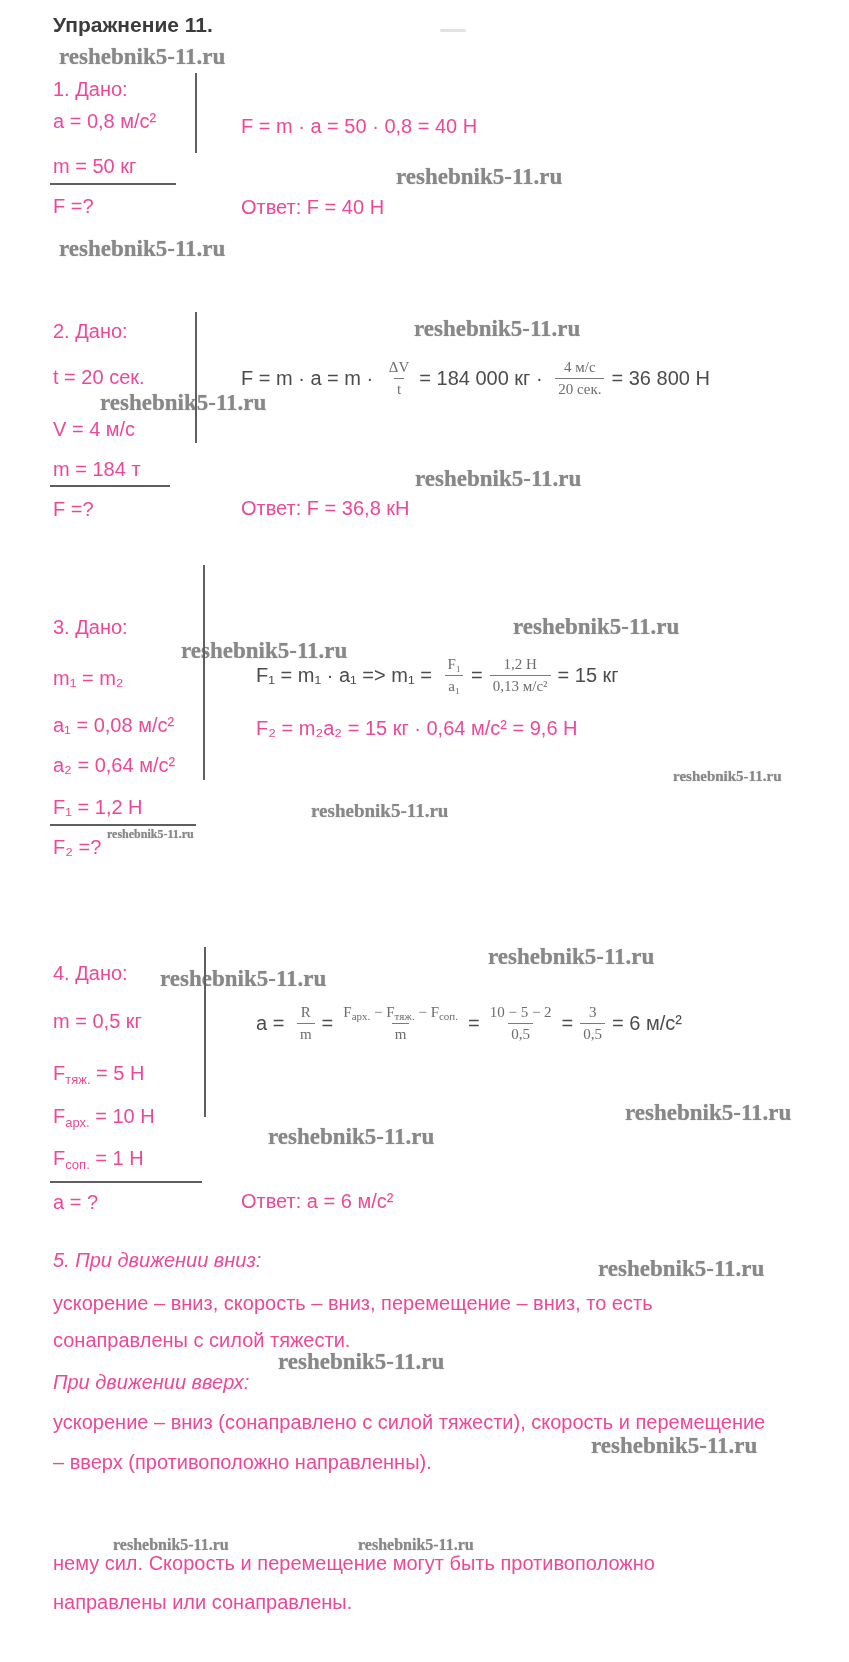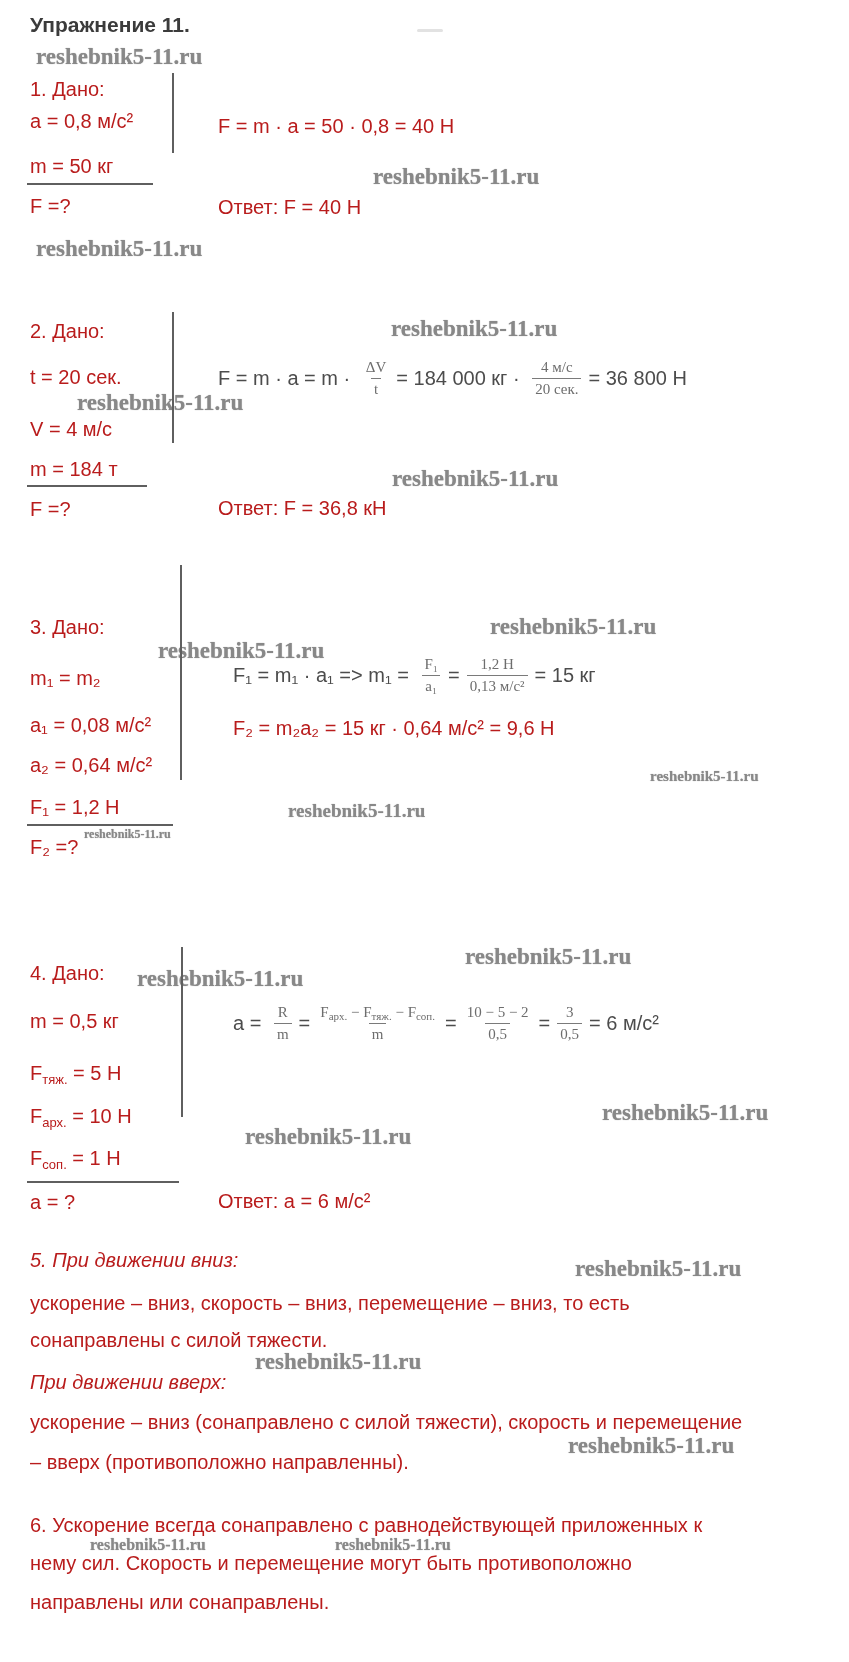--- a/index.html
+++ b/index.html
@@ -1,20 +1,20 @@
 <!DOCTYPE html>
 <html><head>
 <meta charset="utf-8">
 <style>
   html,body{margin:0;padding:0;background:#ffffff;}
   #page{
     position:relative;width:823px;height:1662px;background:#ffffff;overflow:hidden;
-    font-family:"Liberation Sans","DejaVu Sans",sans-serif;color:#4c4c4c;
+    font-family:"Liberation Sans","DejaVu Sans",sans-serif;color:#4c4c4c;margin-left:23px;
   }
-  .t{position:absolute;left:30px;font-size:20px;line-height:1.2;color:#b91c1c;white-space:nowrap;}
+  .t{position:absolute;left:30px;font-size:20px;line-height:1.2;color:#ec4899;white-space:nowrap;}
   .title{font-size:21px;font-weight:bold;color:#3b3b3b;}
   .it{font-style:italic;}
   .wm{
     position:absolute;font-family:Liberation Serif, serif;font-weight:bold;
     color:#7e7e7e;font-size:23px;white-space:nowrap;letter-spacing:0px;opacity:.92;
     text-shadow:0 0 1px #9a9a9a;
   }
   .wm.sm{font-size:15px;}
   .wm.xs{font-size:12px;}
   .wm.md{font-size:19px;}
@@ -149,17 +149,16 @@
   <div class="t" style="top:1190px">a = ?</div>
   <div class="t" style="left:218px;top:1189px">Ответ: a = 6 м/с²</div>
 
   <div class="t it" style="top:1248px">5. При движении вниз:</div>
   <div class="t" style="top:1291px">ускорение – вниз, скорость – вниз, перемещение – вниз, то есть</div>
   <div class="t" style="top:1328px">сонаправлены с силой тяжести.</div>
   <div class="t it" style="top:1370px">При движении вверх:</div>
   <div class="t" style="top:1410px">ускорение – вниз (сонаправлено с силой тяжести), скорость и перемещение</div>
   <div class="t" style="top:1450px">– вверх (противоположно направленны).</div>
 
-  <div class="t" style="top:1513px">6. Ускорение всегда сонаправлено с равнодействующей приложенных к</div>
   <div class="t" style="top:1551px">нему сил. Скорость и перемещение могут быть противоположно</div>
   <div class="t" style="top:1590px">направлены или сонаправлены.</div>
 
 </div>
 
 </body></html>

